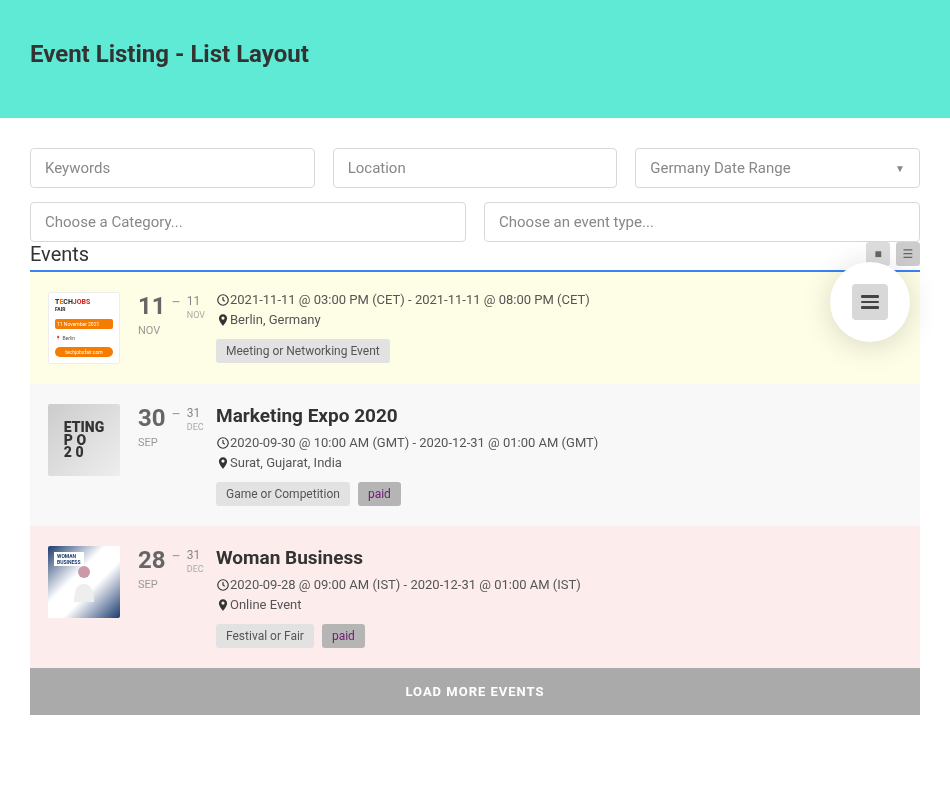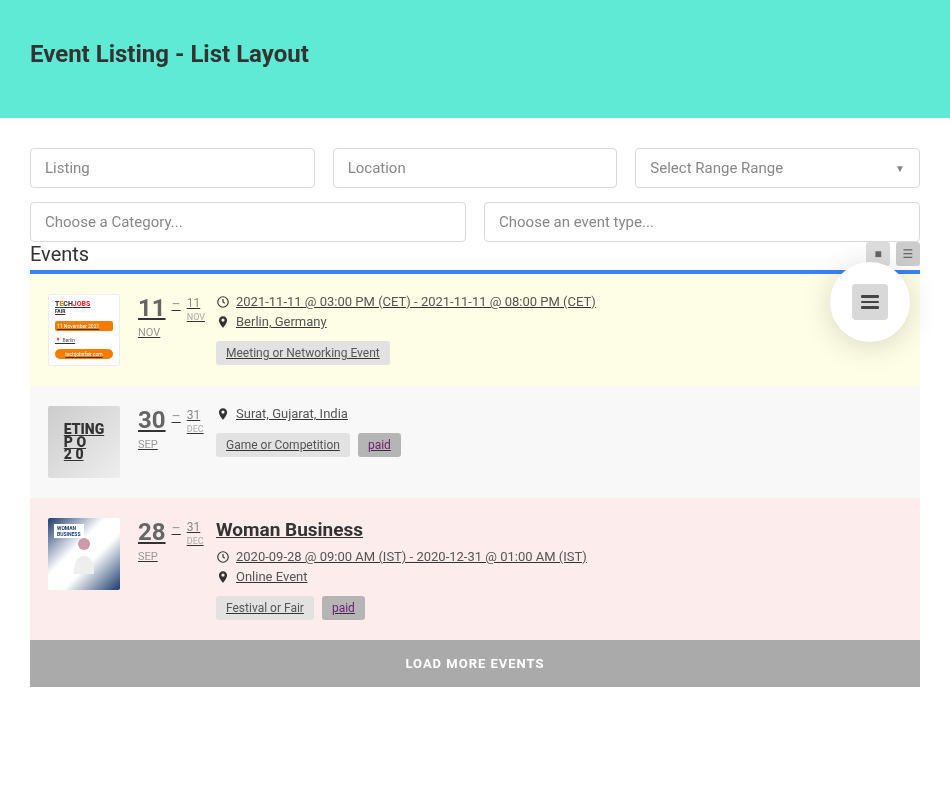--- a/index.html
+++ b/index.html
@@ -14,21 +14,21 @@
 .select-box .caret { font-size: 10px; color: #888; }
 .section-header { display: flex; justify-content: space-between; align-items: center; margin-bottom: 4px; position: relative; }
 .section-title { font-size: 20px; color: #333; font-weight: 400; }
 .view-toggles { display: flex; gap: 6px; }
 .view-btn { width: 24px; height: 24px; background: #ddd; border-radius: 3px; display: flex; align-items: center; justify-content: center; cursor: pointer; color: #666; font-size: 12px; }
 .view-btn.active { background: #ccc; }
 .popup-btn { position: absolute; right: 10px; top: 20px; width: 80px; height: 80px; border-radius: 50%; background: #fff; box-shadow: 0 4px 30px rgba(0,0,0,0.15); display: flex; align-items: center; justify-content: center; z-index: 10; }
 .popup-inner { width: 36px; height: 36px; background: #d8d8d8; border-radius: 4px; display: flex; align-items: center; justify-content: center; cursor: pointer; }
 .lines { display: flex; flex-direction: column; gap: 3px; }
 .lines span { width: 18px; height: 2.5px; background: #444; border-radius: 1px; }
-.events-list { border-top: 4px solid #3b82f6; text-decoration: underline; }
+.events-list { border-top: 2px solid #3b82f6; }
 .event-card { display: flex; padding: 20px 14px 20px 14px; gap: 18px; align-items: flex-start; border-left: 4px solid transparent; }
 .event-card.yellow { background: #fefde5; }
 .event-card.gray { background: #f8f8f8; }
 .event-card.pink { background: #fcecec; }
 .thumb { width: 72px; height: 72px; background: #fff; border-radius: 2px; flex-shrink: 0; position: relative; overflow: hidden; }
 .thumb-tech { border: 1px solid #eee; padding: 6px; display: flex; flex-direction: column; justify-content: space-between; }
 .tech-logo { font-size: 7px; font-weight: 800; color: #333; line-height: 1; }
 .tech-logo .orange { color: #f57c00; }
 .tech-logo .red { color: #d32f2f; }
 .tech-date { font-size: 5px; color: #fff; background: #f57c00; padding: 2px; border-radius: 2px; display: inline-block; }
@@ -40,42 +40,42 @@
 .woman-label { font-size: 5px; font-weight: 700; color: #1a3a6e; background: #fff; padding: 1px 3px; position: absolute; top: 6px; left: 6px; }
 .date-block { flex-shrink: 0; width: 60px; padding-top: 2px; }
 .date-main { display: flex; align-items: flex-start; gap: 4px; }
 .date-day { font-size: 24px; font-weight: 700; color: #666; line-height: 1; }
 .date-end { font-size: 11px; color: #999; line-height: 1.2; }
 .date-end-day { font-size: 12px; color: #888; }
 .date-end-mon { font-size: 9px; color: #aaa; }
 .date-mon { font-size: 11px; color: #999; margin-top: 2px; }
 .event-body { flex: 1; }
 .event-title { font-size: 19px; font-weight: 700; color: #333; margin-bottom: 8px; }
-.event-meta { font-size: 13px; color: #555; display: flex; align-items: center; gap: 6px; margin-bottom: 5px; }
+.event-meta { font-size: 13px; color: #555; display: flex; align-items: center; margin-bottom: 5px; }
 .event-meta svg { width: 14px; height: 14px; flex-shrink: 0; }
 .tags { display: flex; gap: 8px; margin-top: 12px; }
 .tag { background: #e2e2e2; color: #555; font-size: 12px; padding: 5px 10px; border-radius: 3px; cursor: pointer; }
 .tag.dark { background: #b5b5b5; color: #701a75; }
 .load-more { background: #aaa; color: #fff; text-align: center; padding: 16px; font-size: 13px; font-weight: 700; letter-spacing: 1px; cursor: pointer; }
 .dash { color: #999; font-size: 14px; margin: 0 2px; }
 </style>
 </head>
 <body>
 
 <div class="header">
   <h1>Event Listing - List Layout</h1>
 </div>
 
 <div class="container">
 
   <div class="filters-row">
-    <div class="input-box">Listing</div>
+    <div class="input-box">Keywords</div>
     <div class="input-box">Location</div>
     <div class="select-box">
-      <span>Select Range Range</span>
+      <span>Germany Date Range</span>
       <span class="caret">▼</span>
     </div>
   </div>
 
   <div class="filters-row2">
     <div class="select-box">
       <span>Choose a Category...</span>
     </div>
     <div class="select-box">
       <span>Choose an event type...</span>
@@ -152,20 +152,28 @@
           <span class="date-day">30</span>
           <span class="dash">–</span>
           <span class="date-end">
             <span class="date-end-day">31</span><br>
             <span class="date-end-mon">DEC</span>
           </span>
         </div>
         <div class="date-mon">SEP</div>
       </div>
       <div class="event-body">
+        <div class="event-title">Marketing Expo 2020</div>
+        <div class="event-meta">
+          <svg viewBox="0 0 24 24" fill="none" stroke="#333" stroke-width="2">
+              <circle cx="12" cy="12" r="9"></circle>
+              <path d="M12 7v5l3 2"></path>
+            </svg>
+          <span>2020-09-30 @ 10:00 AM (GMT) - 2020-12-31 @ 01:00 AM (GMT)</span>
+        </div>
         <div class="event-meta">
           <svg viewBox="0 0 24 24" fill="#333">
               <path d="M12 2C8 2 5 5 5 9c0 5 7 13 7 13s7-8 7-13c0-4-3-7-7-7zm0 9.5A2.5 2.5 0 1112 6a2.5 2.5 0 010 5.5z"></path>
             </svg>
           <span>Surat, Gujarat, India</span>
         </div>
         <div class="tags">
           <span class="tag">Game or Competition</span>
           <span class="tag dark">paid</span>
         </div>

